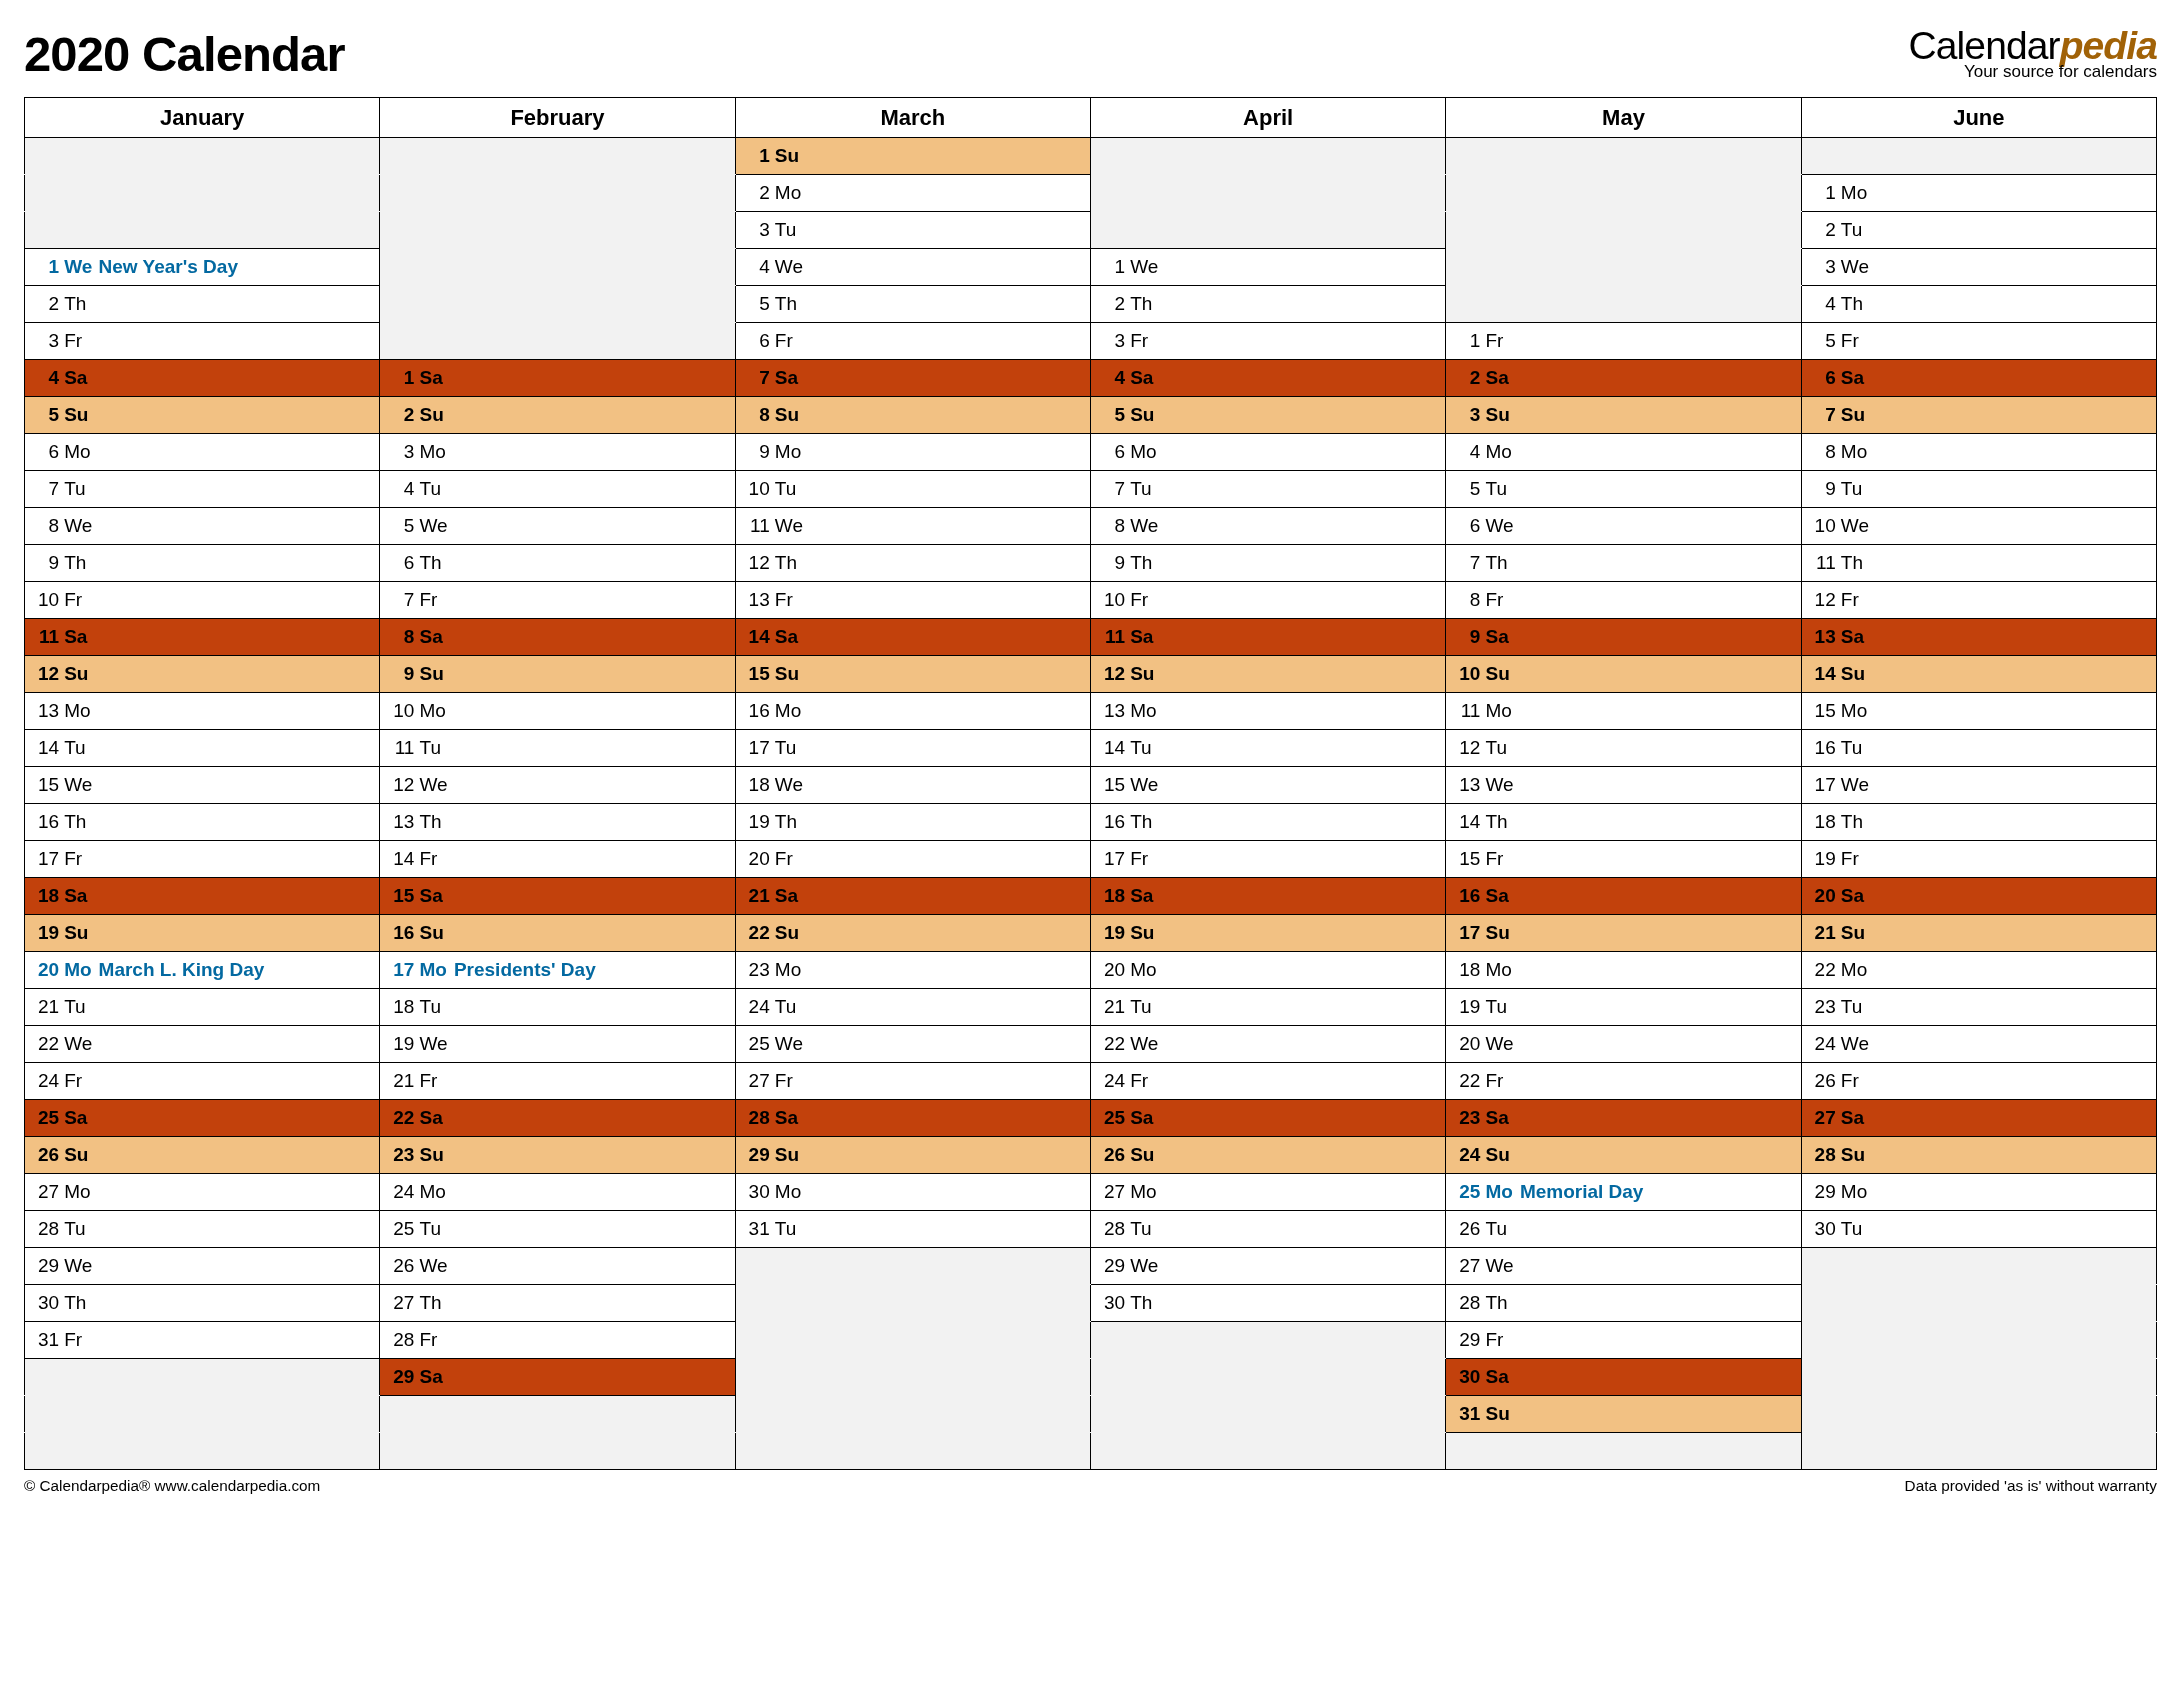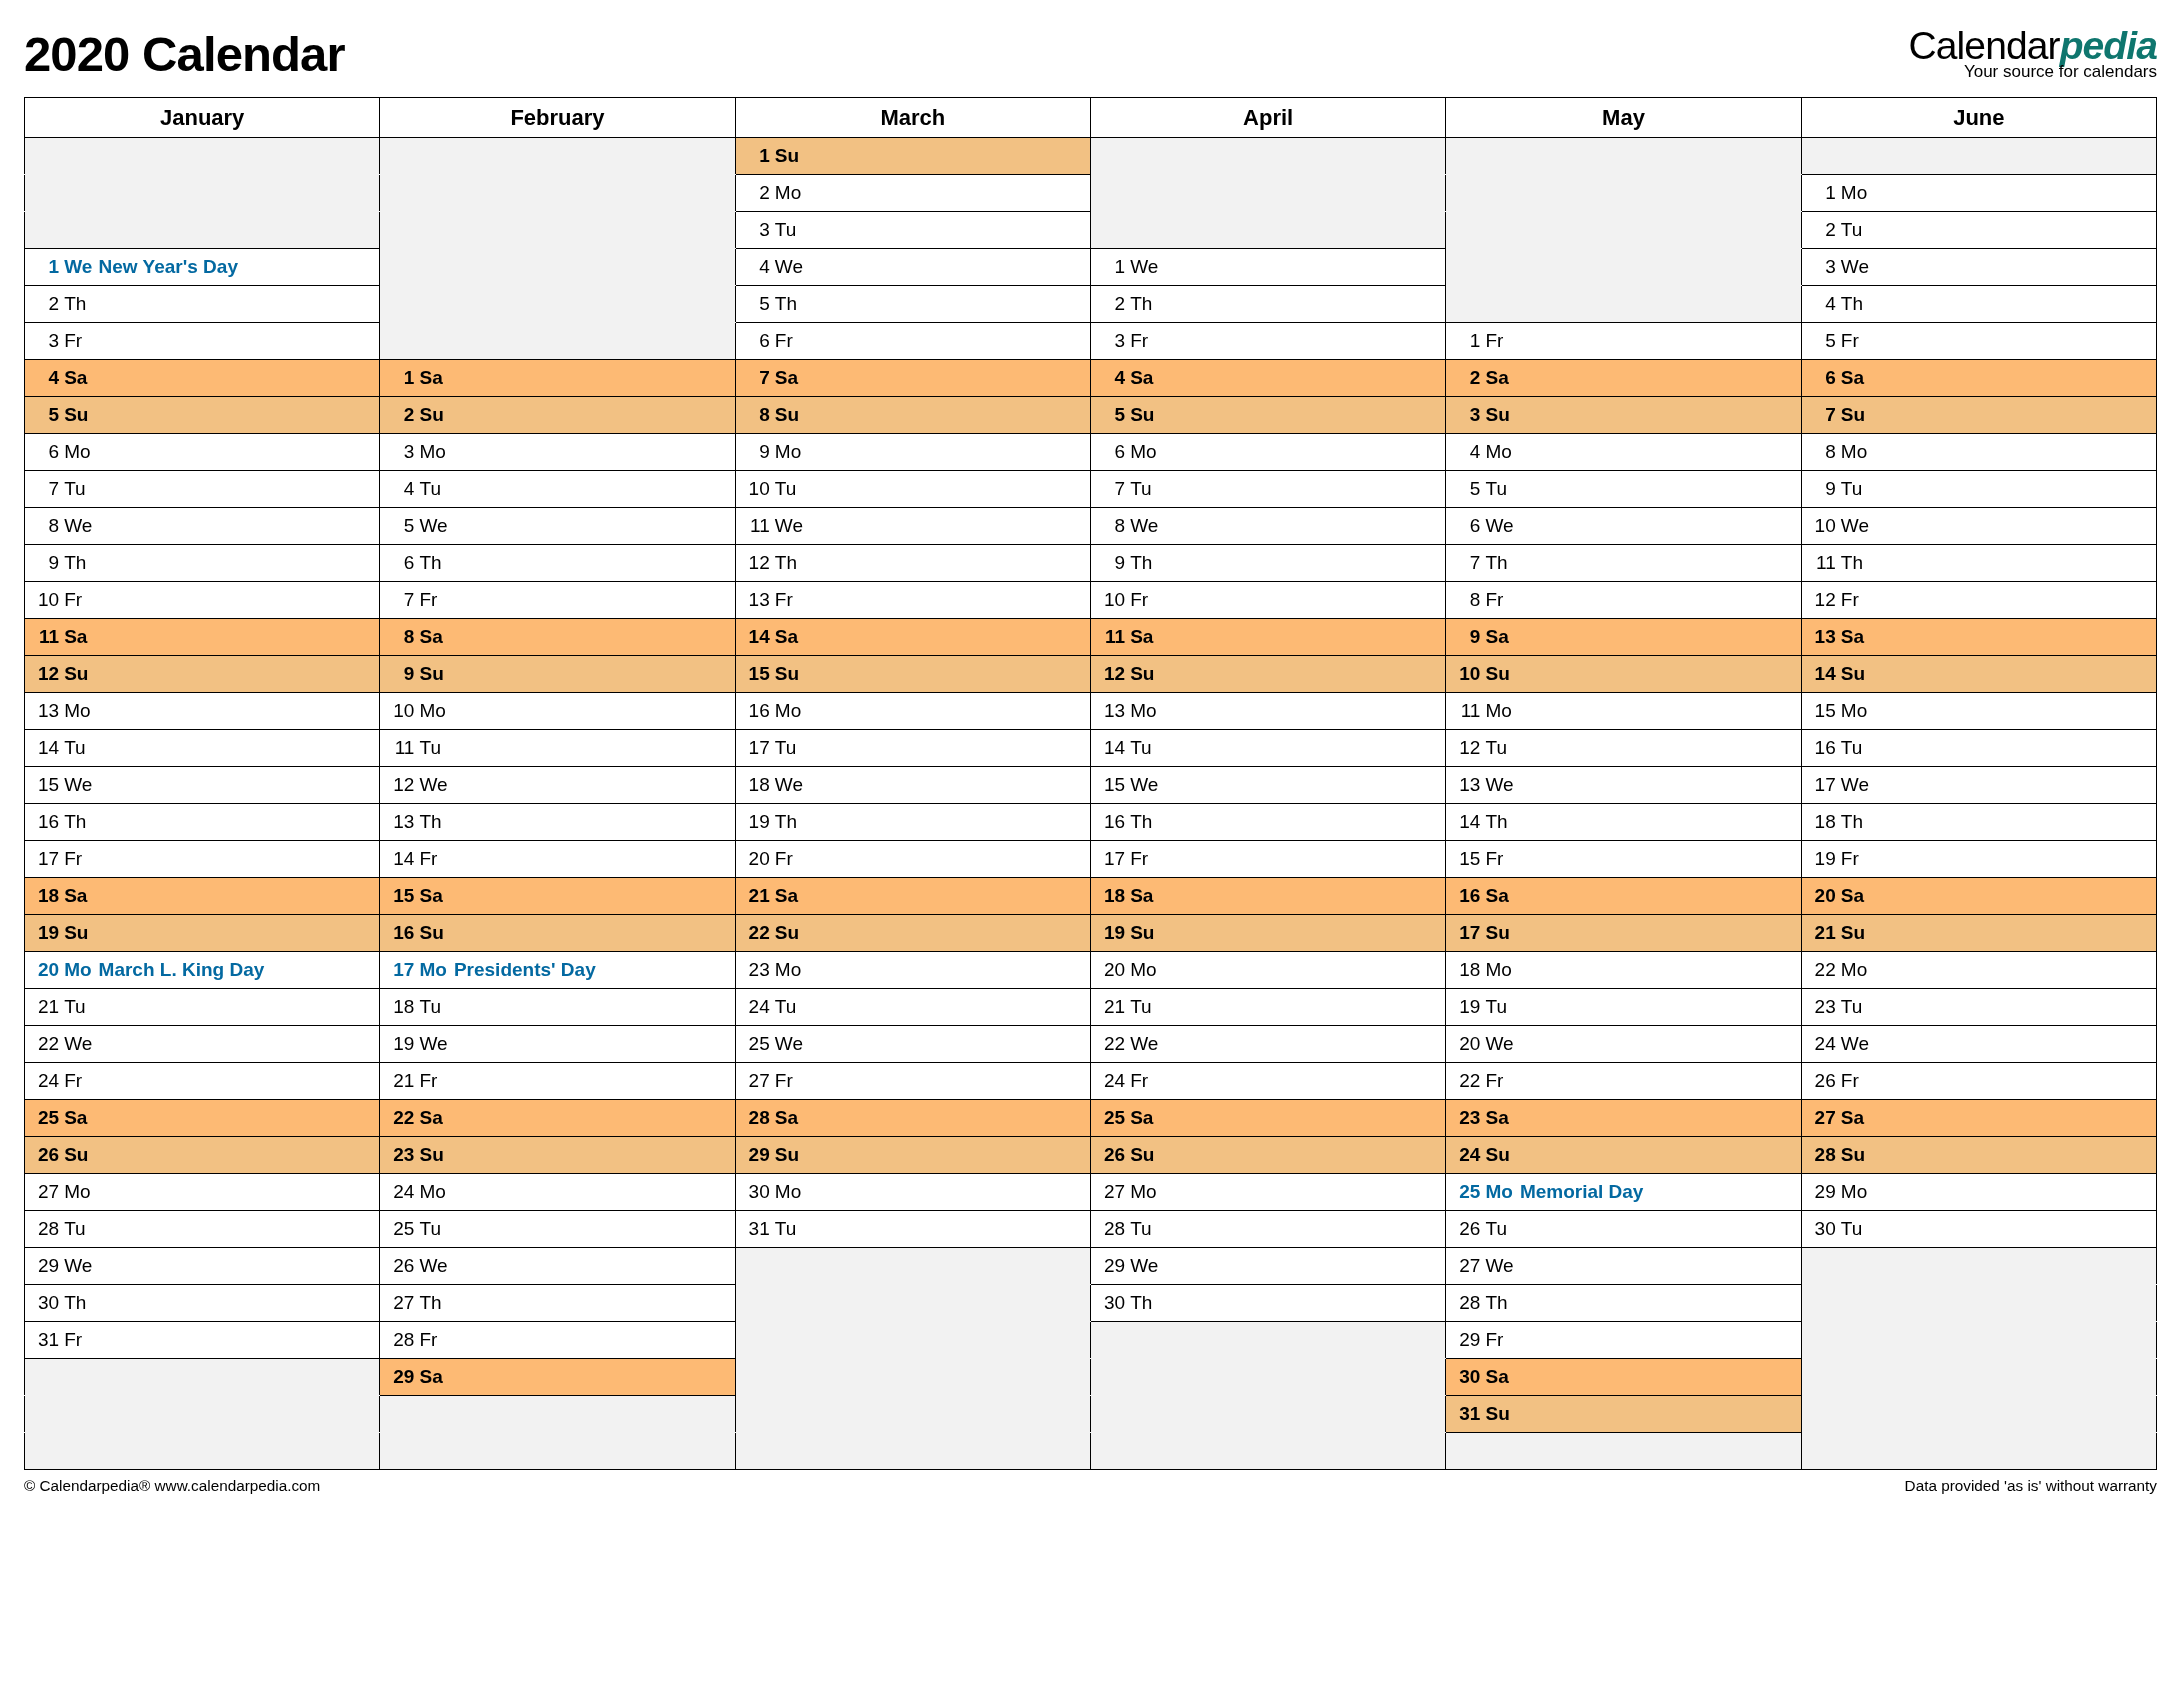--- a/index.html
+++ b/index.html
@@ -26,21 +26,21 @@
     text-align: right;
     line-height: 1;
   }
   .logo-main {
     font-size: 39px;
     font-weight: normal;
     color: #000;
     letter-spacing: -0.9px;
   }
   .logo-main .brand-suffix {
-    color: #0f766e;
+    color: #a16207;
     font-style: italic;
     font-weight: bold;
   }
   .logo-tag {
     font-size: 17px;
     color: #000;
     margin-top: -1.7px;
   }
   .calendar {
     width: 100%;
@@ -76,21 +76,21 @@
   .calendar td .holiday {
     display: inline;
     margin-left: 3.4px;
   }
   td.empty-pre { background: #f2f2f2; border-top-color: #f2f2f2; border-bottom-color:#f2f2f2; }
   td.empty-pre.first-row { border-top-color:#000; }
   td.empty-pre.last-pre { border-bottom-color:#000; }
   td.empty-post { background: #f2f2f2; border-top-color: #f2f2f2; border-bottom-color:#f2f2f2; }
   td.empty-post.last-row { border-bottom-color:#000; }
   td.empty-post.first-post { border-top-color:#000; }
-  td.sat { background: #fdba74; font-weight: bold; }
+  td.sat { background: #c2410c; font-weight: bold; }
   td.sun { background: #f2c183; font-weight: bold; margin-left: 28px; }
   td.hol { color: #0369a1; font-weight: bold; }
   .footer {
     display: flex;
     justify-content: space-between;
     font-size: 15.3px;
     margin-top: 6.8px;
     color:#000;
   }
 </style>

